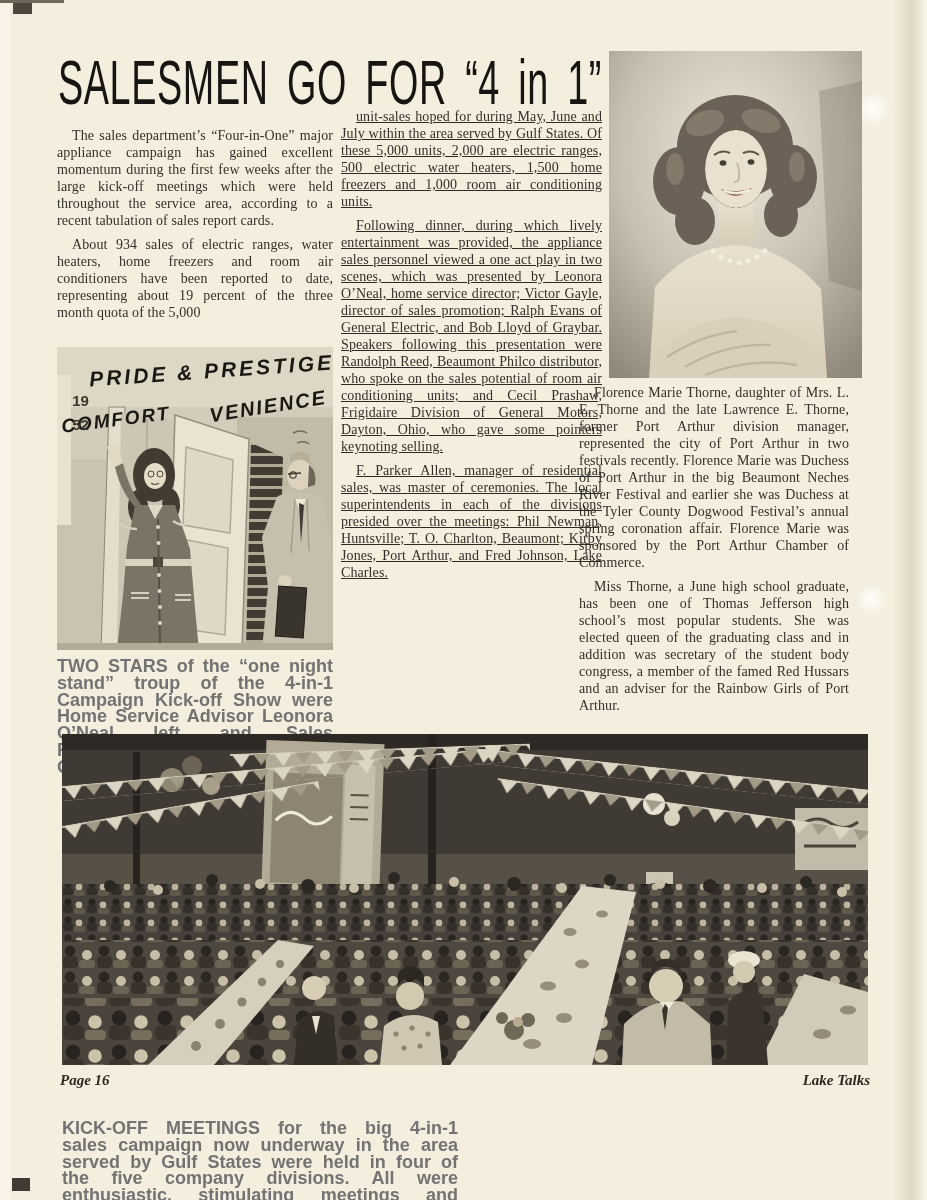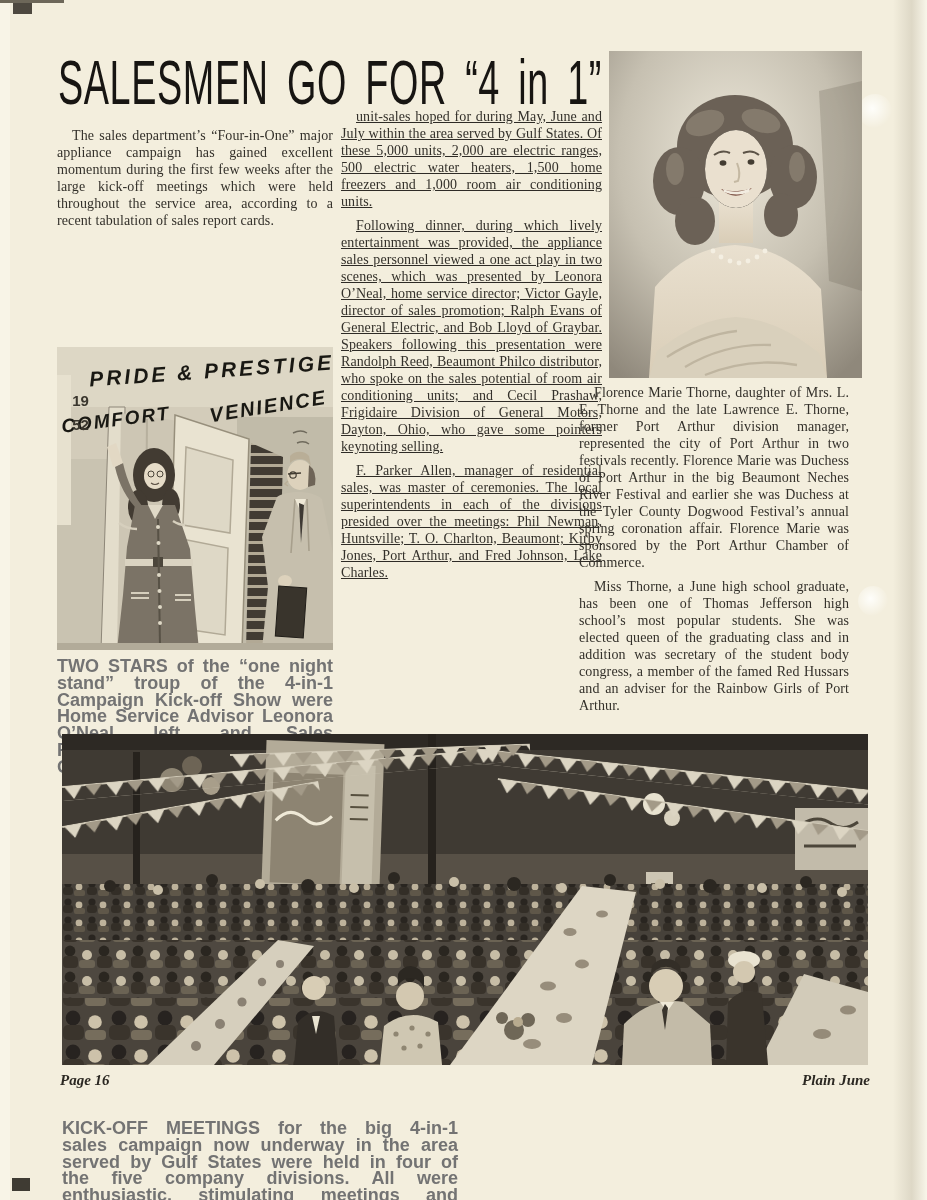--- a/index.html
+++ b/index.html
@@ -67,20 +67,21 @@
   <div class="top-strip"></div>
   <div class="corner-mark-top"></div>
   <div class="corner-mark-bottom"></div>
   <div class="punch p1"></div>
   <div class="punch p2"></div>
 
   <div class="headline">SALESMEN GO FOR “4 in 1”</div>
 
   <div class="bodycol" id="col1">
     <p>The sales department’s “Four-in-One” major appliance campaign has gained excellent momentum during the first few weeks after the large kick-off meetings which were held throughout the service area, according to a recent tabulation of sales report cards.</p>
+    <p>About 934 sales of electric ranges, water heaters, home freezers and room air conditioners have been reported to date, representing about 19 percent of the three month quota of the 5,000</p>
   </div>
 
   <div class="bodycol" id="col2">
     <p>unit-sales hoped for during May, June and July within the area served by Gulf States. Of these 5,000 units, 2,000 are electric ranges, 500 electric water heaters, 1,500 home freezers and 1,000 room air conditioning units.</p>
     <p>Following dinner, during which lively entertainment was provided, the appliance sales personnel viewed a one act play in two scenes, which was presented by Leonora O’Neal, home service director; Victor Gayle, director of sales promotion; Ralph Evans of General Electric, and Bob Lloyd of Graybar. Speakers following this presentation were Randolph Reed, Beaumont Philco distributor, who spoke on the sales potential of room air conditioning units; and Cecil Prashaw, Frigidaire Division of General Motors, Dayton, Ohio, who gave some pointers keynoting selling.</p>
     <p>F. Parker Allen, manager of residential sales, was master of ceremonies. The local superintendents in each of the divisions presided over the meetings: Phil Newman, Huntsville; T. O. Charlton, Beaumont; Kirby Jones, Port Arthur, and Fred Johnson, Lake Charles.</p>
   </div>
 
   <div class="bodycol" id="col3">
     <p>Florence Marie Thorne, daughter of Mrs. L. E. Thorne and the late Lawrence E. Thorne, former Port Arthur division manager, represented the city of Port Arthur in two festivals recently. Florence Marie was Duchess of Port Arthur in the big Beaumont Neches River Festival and earlier she was Duchess at the Tyler County Dogwood Festival’s annual spring coronation affair. Florence Marie was sponsored by the Port Arthur Chamber of Commerce.</p>
@@ -369,15 +370,15 @@
         <circle cx="252" cy="254" r="12" fill="#d8cdb5"></circle>
         <path d="M232 331 L236 288 Q252 270 272 282 L276 331 Z" fill="#332e28"></path>
         <polygon points="250,282 258,282 254,300" fill="#e9e3d1"></polygon>
       </g>
     </svg>
   </div>
 
   <div class="caption" id="cap3a">KICK-OFF MEETINGS for the big 4-in-1 sales campaign now underway in the area served by Gulf States were held in four of the five company divisions.  All were enthusiastic, stimulating meetings and attracted</div>
 
   <div class="footer-item" id="footer-left">Page 16</div>
-  <div class="footer-item" id="footer-right">Plain June</div>
+  <div class="footer-item" id="footer-right">Lake Talks</div>
 
 </div>
 
 </body></html>

